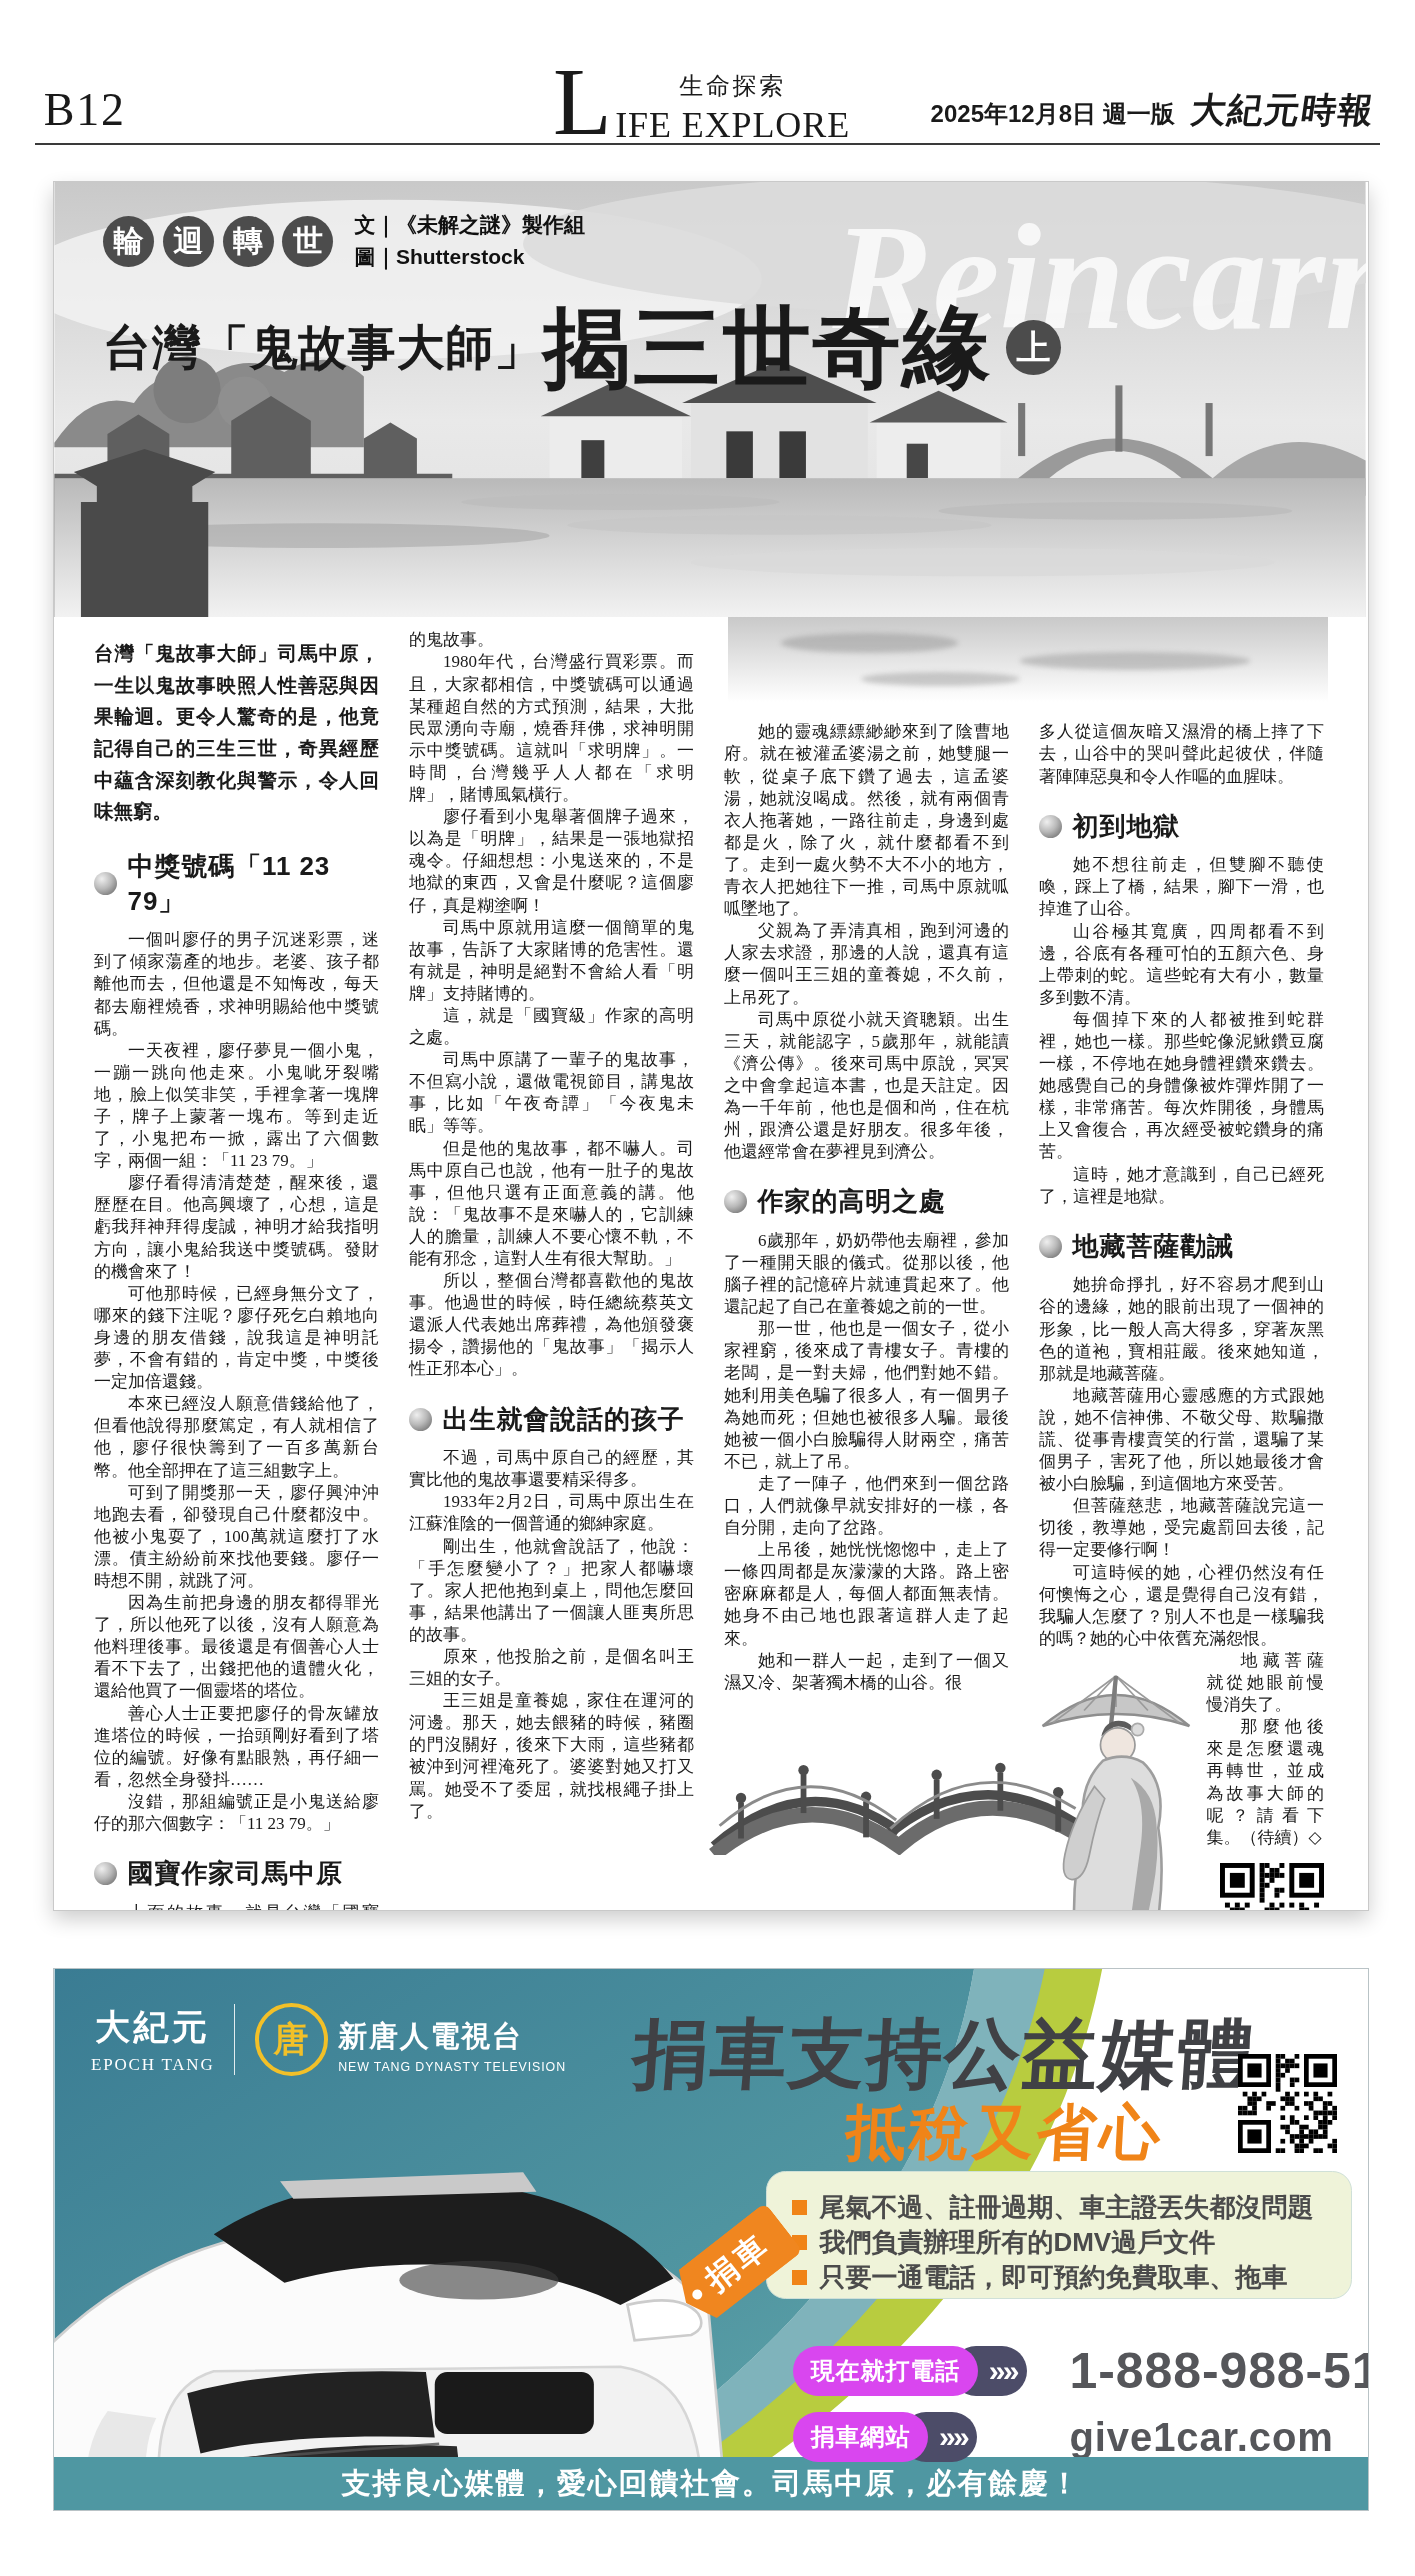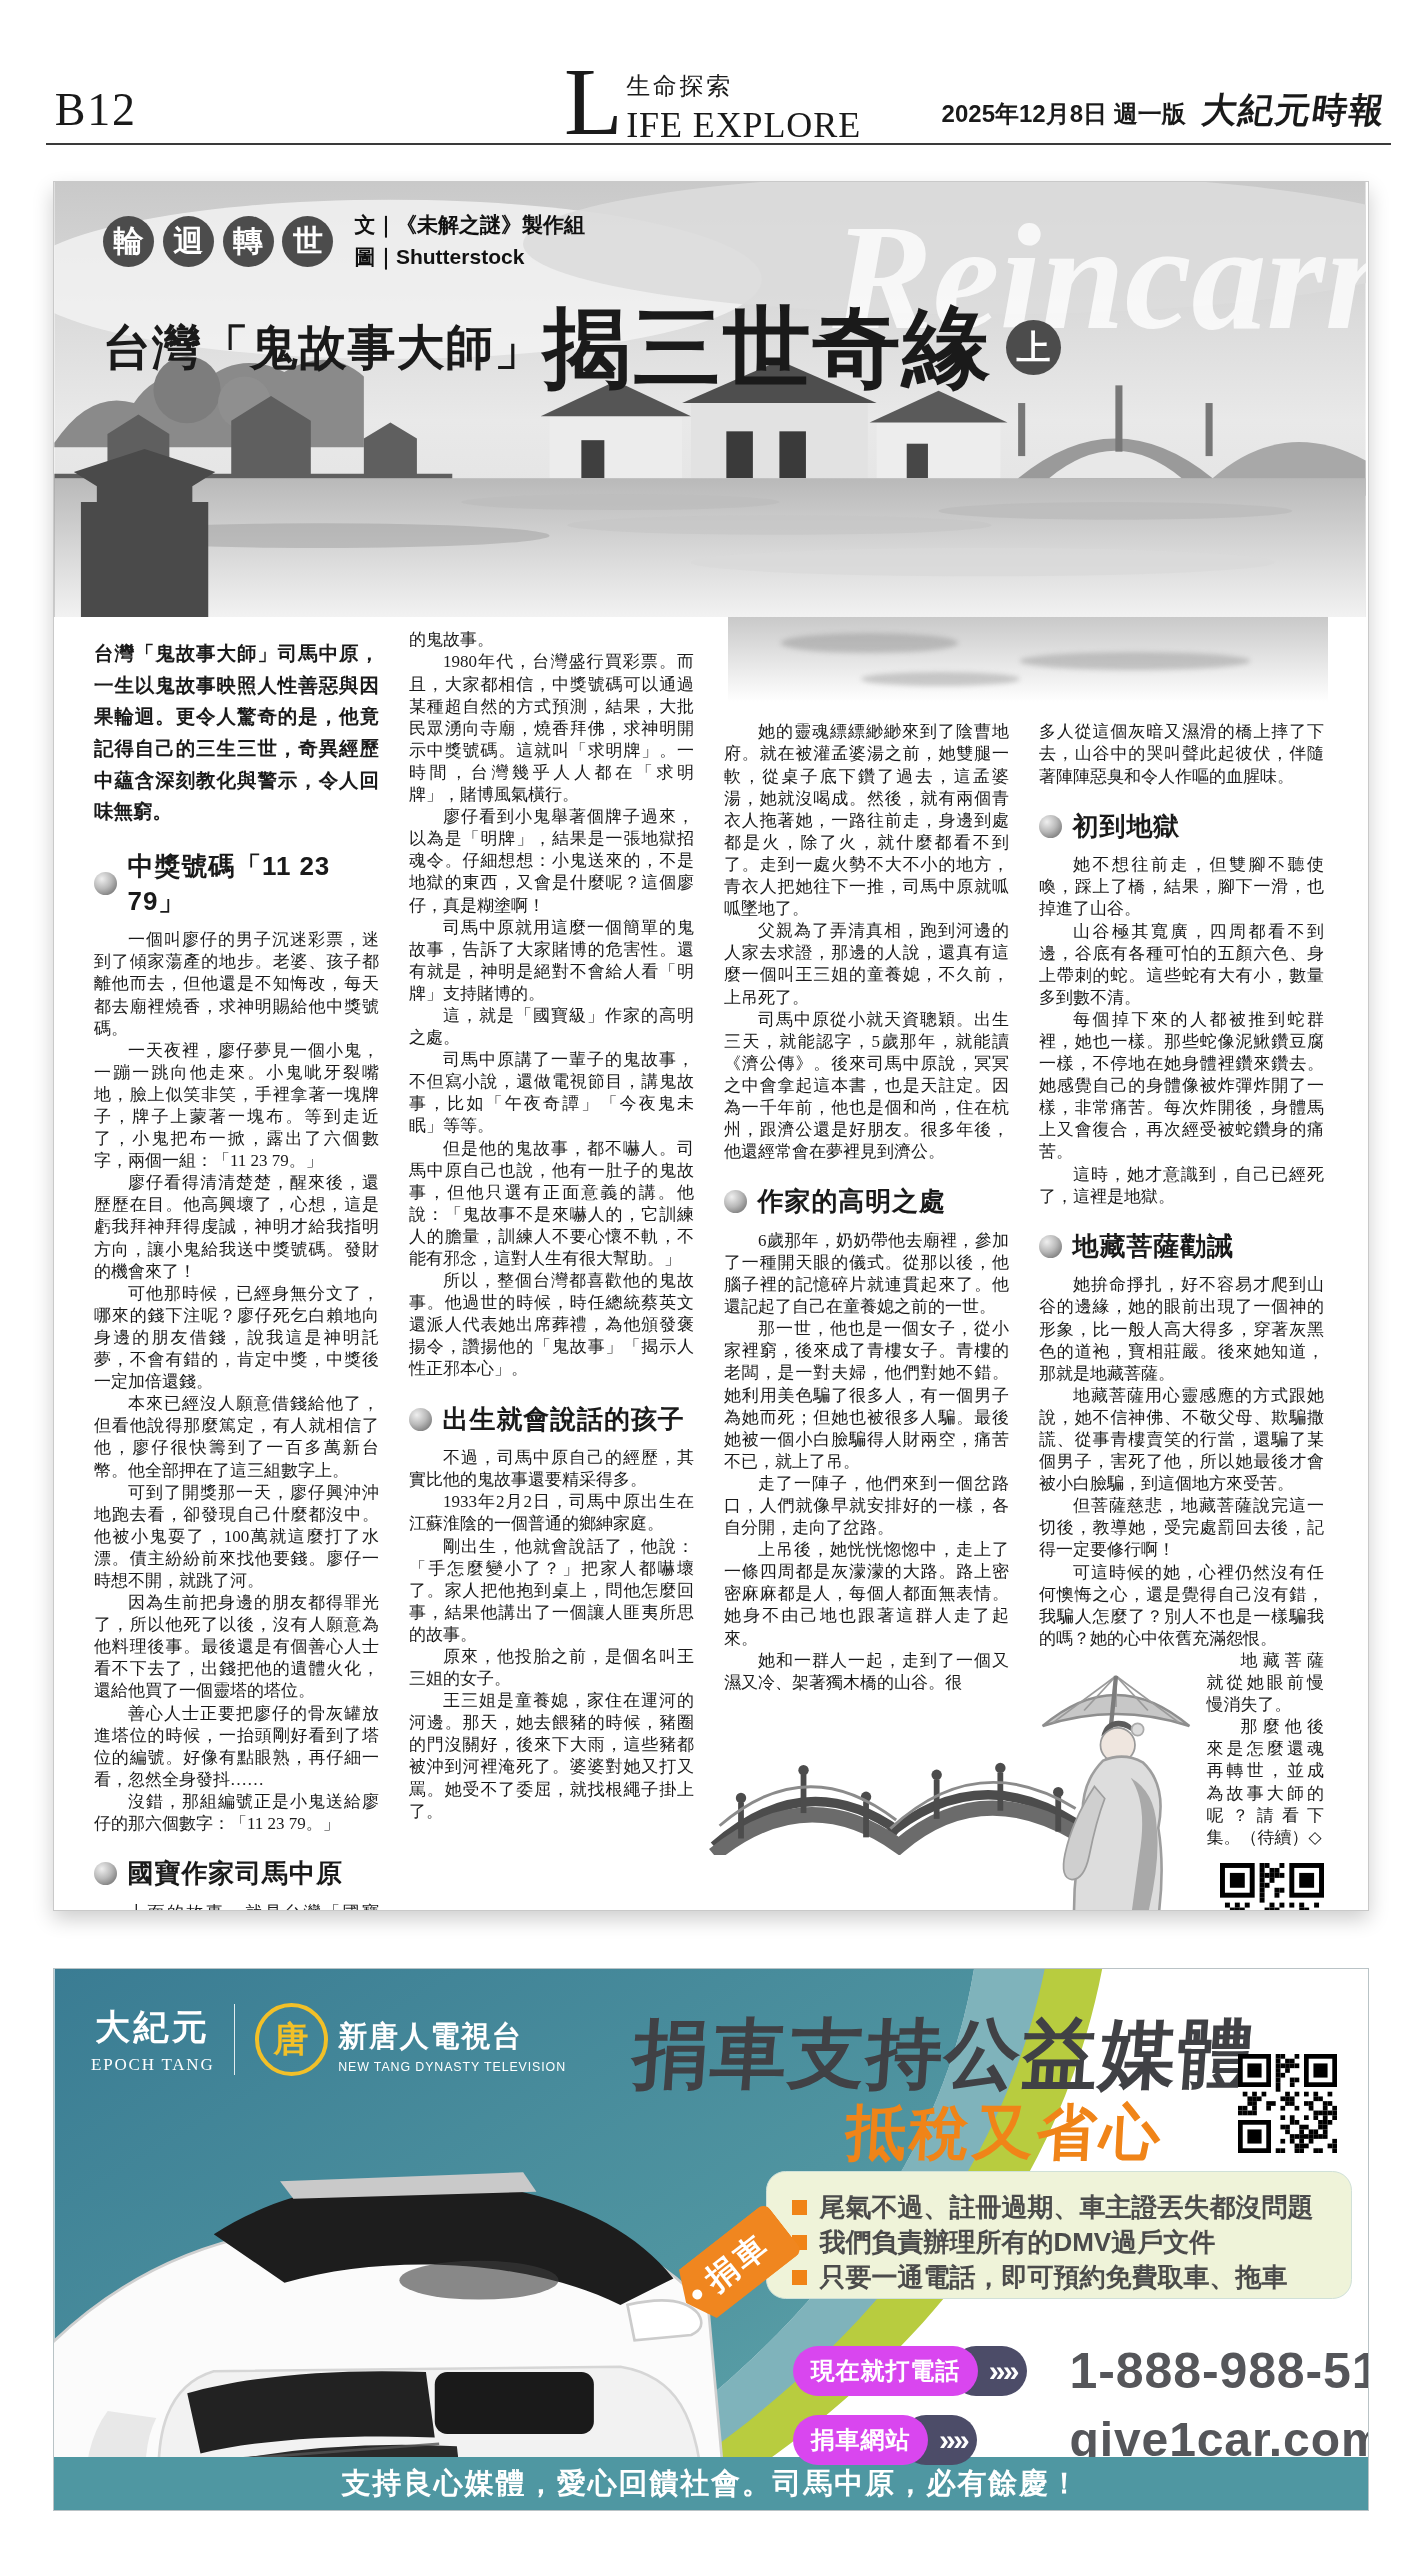--- a/index.html
+++ b/index.html
@@ -1,18 +1,18 @@
 <!DOCTYPE html>
 <html style="font-size:14px"><head>
 <meta charset="utf-8">
 <style>
   html,body{margin:0;padding:0;background:#fff;}
   body{width:1415px;height:2576px;position:relative;font-family:"Liberation Sans","DejaVu Sans",sans-serif;color:#1a1a1a;}
   
-  .hdr{position:absolute;left:46px;top:44px;width:1345px;height:99px;border-bottom:2.7px solid #3a3a3a;}
+  .hdr{position:absolute;left:35px;top:44px;width:1345px;height:99px;border-bottom:2.7px solid #3a3a3a;text-align:center;}
   .hdr-page{position:absolute;left:8.8px;bottom:7px;font-family:"Liberation Serif","DejaVu Serif",serif;font-size:46px;letter-spacing:1.8px;}
   .hdr-logo{position:absolute;left:518px;bottom:3.5px;display:flex;align-items:flex-end;}
   .hdr-logo .L{font-family:"Liberation Serif","DejaVu Serif",serif;font-size:96px;line-height:.78;}
   .hdr-logo .txt{display:flex;flex-direction:column;margin-left:3.5px;}
   .hdr-logo .zh{font-size:24px;letter-spacing:2.7px;margin-bottom:8.8px;}
   .hdr-logo .en{font-family:"Liberation Serif","DejaVu Serif",serif;font-size:36px;letter-spacing:0.9px;line-height:.8;}
   .hdr-right{position:absolute;right:5.3px;bottom:8.8px;display:flex;align-items:baseline;gap:16px;}
   .hdr-date{font-size:24px;font-weight:bold;}
   .hdr-masthead{font-family:"Liberation Serif","DejaVu Serif",serif;font-size:35px;font-weight:900;transform:skewX(-8deg);letter-spacing:1.8px;}
   
@@ -61,21 +61,21 @@
   .ad-li{display:flex;align-items:center;gap:12.4px;font-size:26px;font-weight:bold;color:#4b4b4b;}
   .ad-li:before{content:"";width:15px;height:15px;background:#f08418;flex:0 0 15px;}
   .tag{position:absolute;left:619px;top:265px;transform:rotate(-38deg);background:#f0861f;color:#fff;font-size:32px;font-weight:900;padding:8.8px 23px 8.8px 30px;border-radius:8.8px;letter-spacing:3.5px;clip-path:polygon(12% 0,100% 0,100% 100%,12% 100%,0 50%);}
   .tag i{position:absolute;left:8.8px;top:50%;width:10.6px;height:10.6px;margin-top:-5.3px;border-radius:50%;background:#fff;}
   .rows{position:absolute;left:739px;top:373px;display:flex;flex-direction:column;gap:12.4px;}
   .row{display:flex;align-items:center;gap:19.5px;}
   .pillwrap{display:flex;align-items:center;width:257px;}
   .pill{position:relative;z-index:2;background:#d946ef;color:#fff;font-size:24px;font-weight:900;height:50px;border-radius:25px;display:flex;align-items:center;padding:0 17.7px;white-space:nowrap;letter-spacing:0.9px;}
   .chip{position:relative;z-index:1;margin-left:-26.5px;height:50px;width:76px;border-radius:25px;background:#4c4c68;color:#fff;display:flex;align-items:center;justify-content:flex-end;padding-right:10.6px;font-size:30px;font-weight:900;letter-spacing:-2.7px;box-sizing:border-box;}
   .rv{color:#55565a;font-weight:900;font-size:50px;letter-spacing:0.9px;white-space:nowrap;}
-  .rv.site{font-size:48px;}
+  .rv.site{font-size:40px;}
   .ad-strip{position:absolute;left:0;right:0;bottom:0;height:53px;background:#4f97a2;color:#fff;font-size:29px;font-weight:900;display:flex;align-items:center;justify-content:center;letter-spacing:1.8px;}
 </style>
 </head>
 <body>
 
 <div class="hdr">
   <div class="hdr-page">B12</div>
   <div class="hdr-logo">
     <div class="L">L</div>
     <div class="txt">

